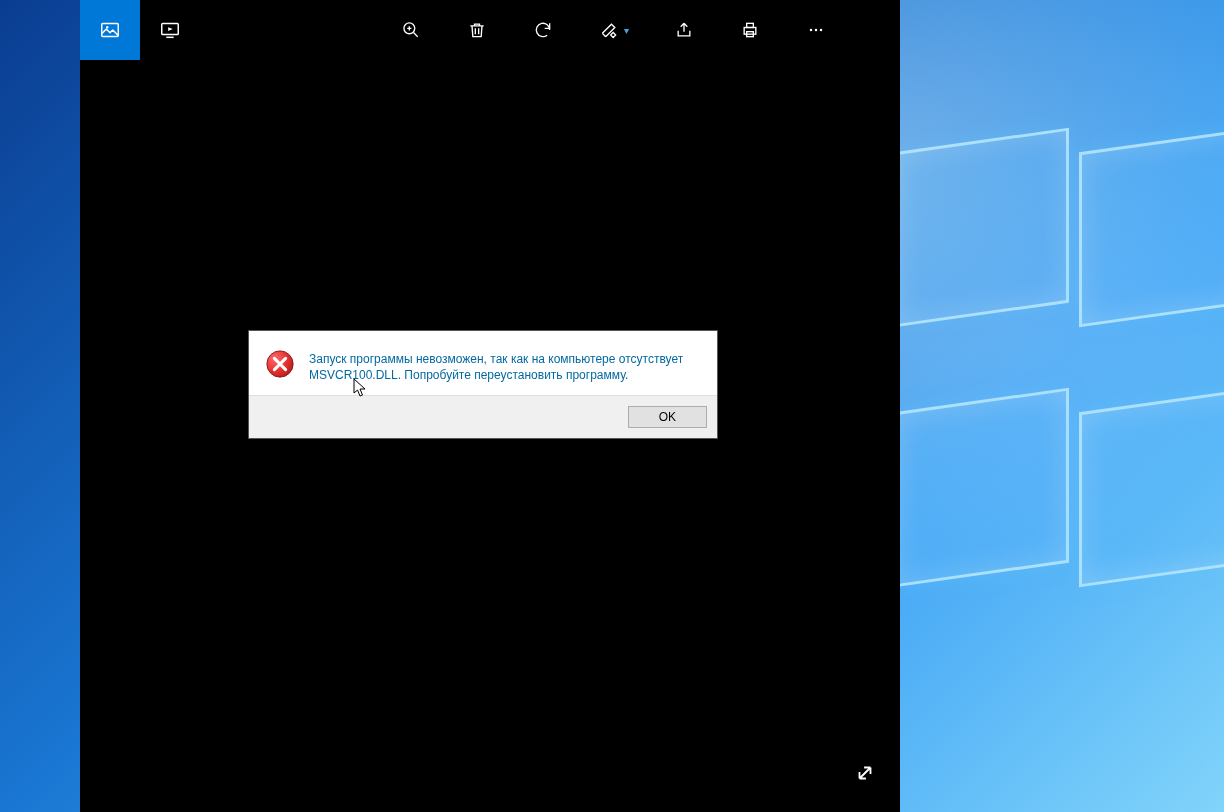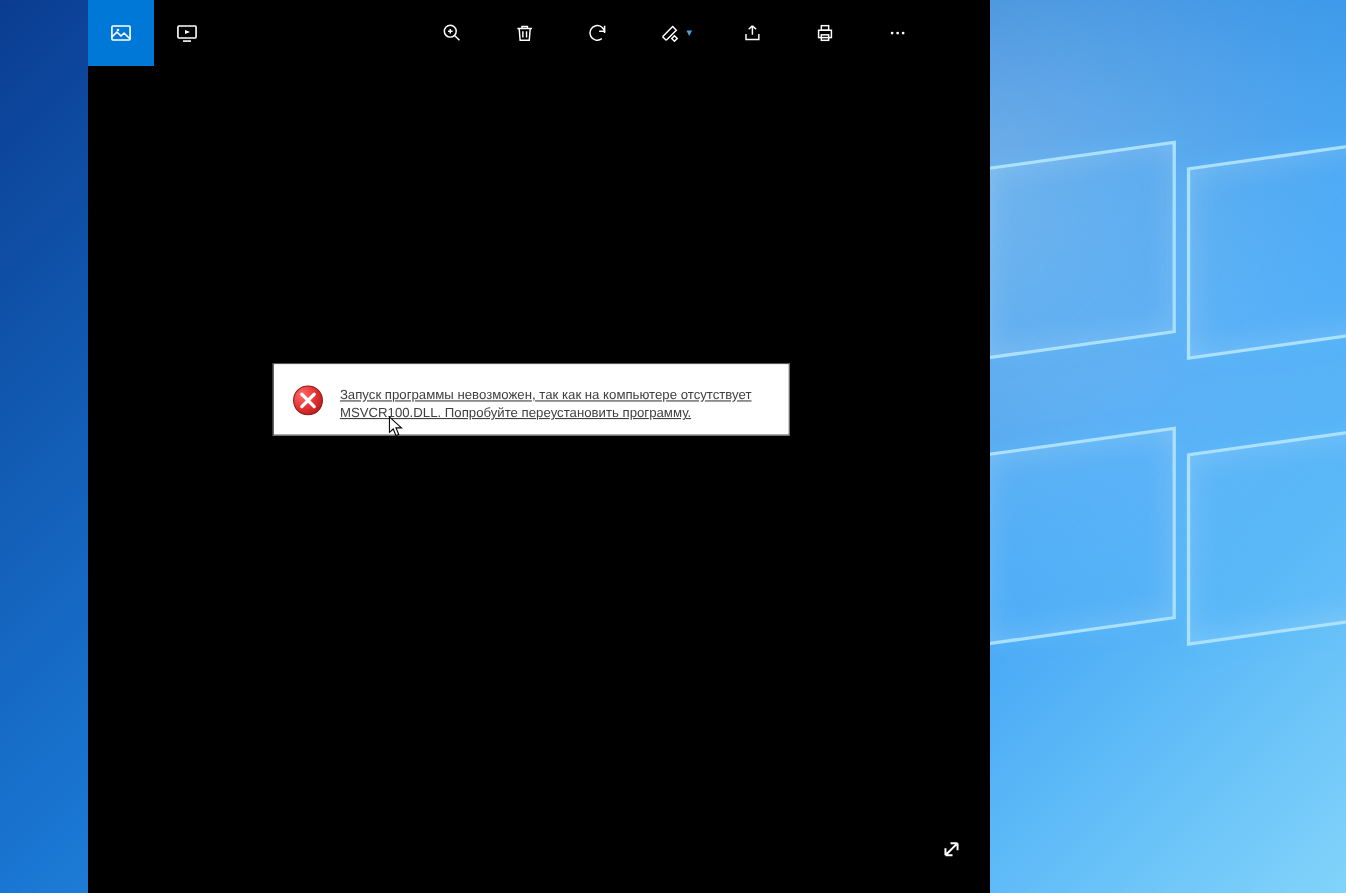--- a/index.html
+++ b/index.html
@@ -134,24 +134,23 @@
     }
     .dialog-body {
       display: flex;
       padding: 18px 16px 12px 16px;
       gap: 14px;
     }
     .dialog-icon {
       flex-shrink: 0;
     }
     .dialog-msg {
-      color: #404040;
+      color: #0369a1;
       line-height: 1.35;
       padding-top: 2px;
-      text-decoration: underline;
     }
     .dialog-footer {
       background: #f0f0f0;
       border-top: 1px solid #dfdfdf;
       padding: 10px 10px;
       display: flex;
       justify-content: flex-end;
     }
     .dialog-btn {
       background: #e1e1e1;
@@ -288,19 +287,22 @@
             <stop offset="60%" stop-color="#e53130"></stop>
             <stop offset="100%" stop-color="#b71c1c"></stop>
           </radialGradient>
         </defs>
         <circle cx="16" cy="16" r="14" fill="url(#redg)" stroke="#8a1818" stroke-width="1"></circle>
         <path d="M10 10l12 12M22 10L10 22" stroke="#fff" stroke-width="3.2" stroke-linecap="round"></path>
       </svg>
     </div>
     <div class="dialog-msg">Запуск программы невозможен, так как на компьютере отсутствует MSVCR100.DLL. Попробуйте переустановить программу.</div>
   </div>
+  <div class="dialog-footer">
+    <button class="dialog-btn">OK</button>
+  </div>
 </div>
 
 <div class="cursor-arrow">
   <svg width="16" height="20" viewBox="0 0 16 20">
     <path d="M1 1 L1 15 L4.5 12 L7 18 L9.5 17 L7 11 L12 11 Z" fill="#fff" stroke="#000" stroke-width="1"></path>
   </svg>
 </div>
 
 </body></html>

